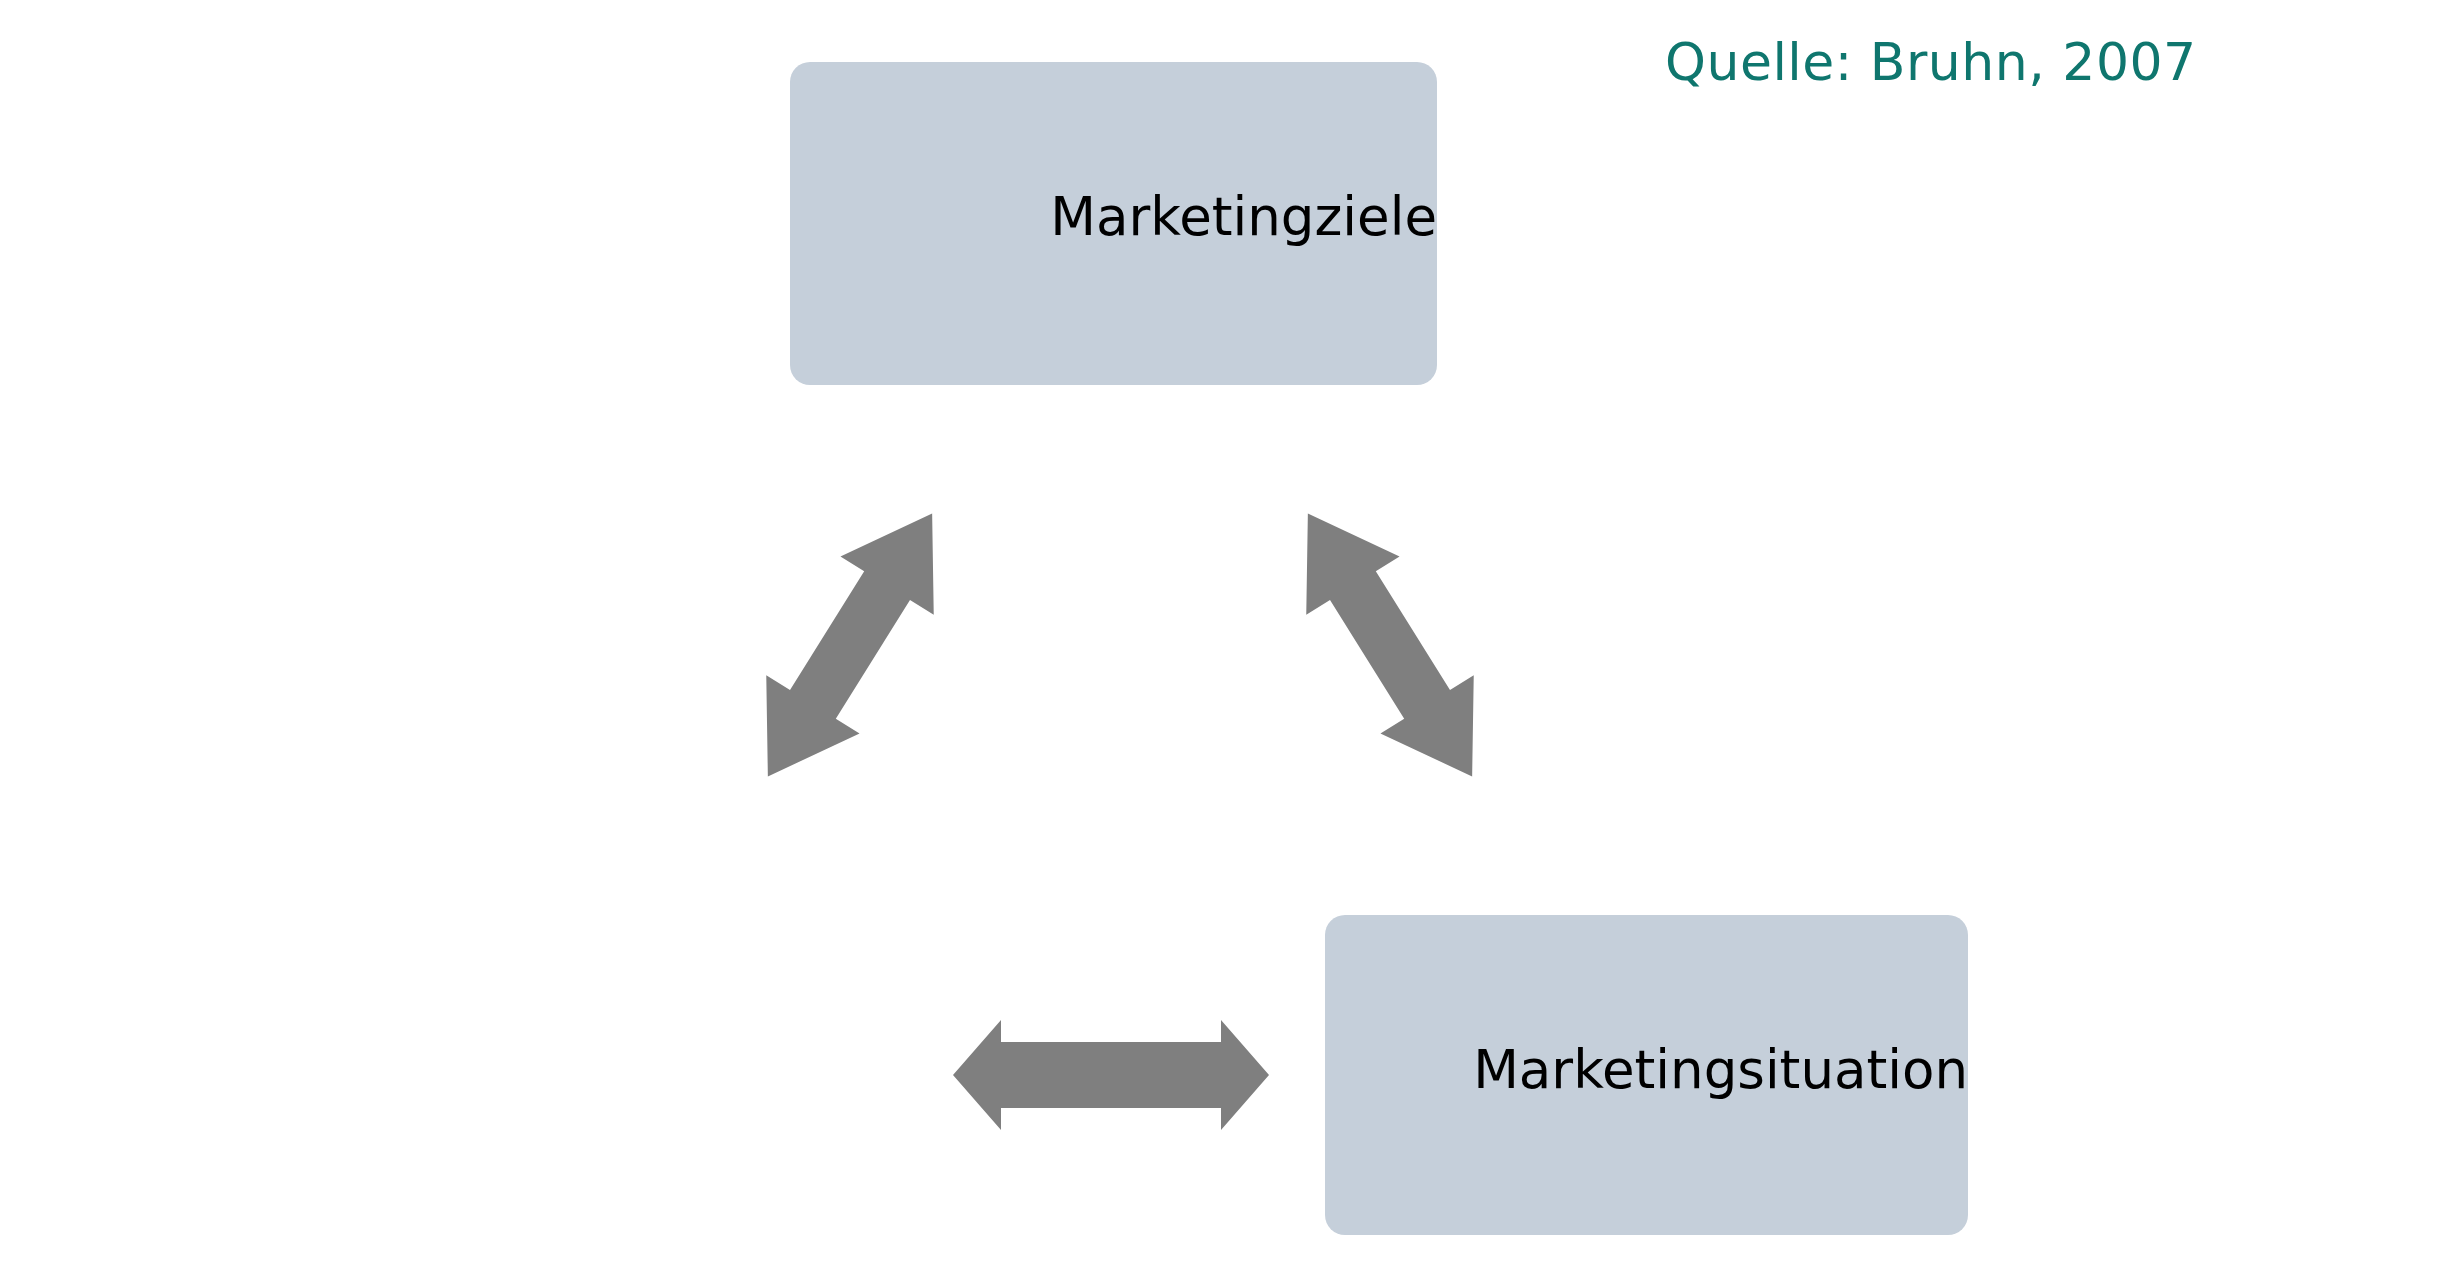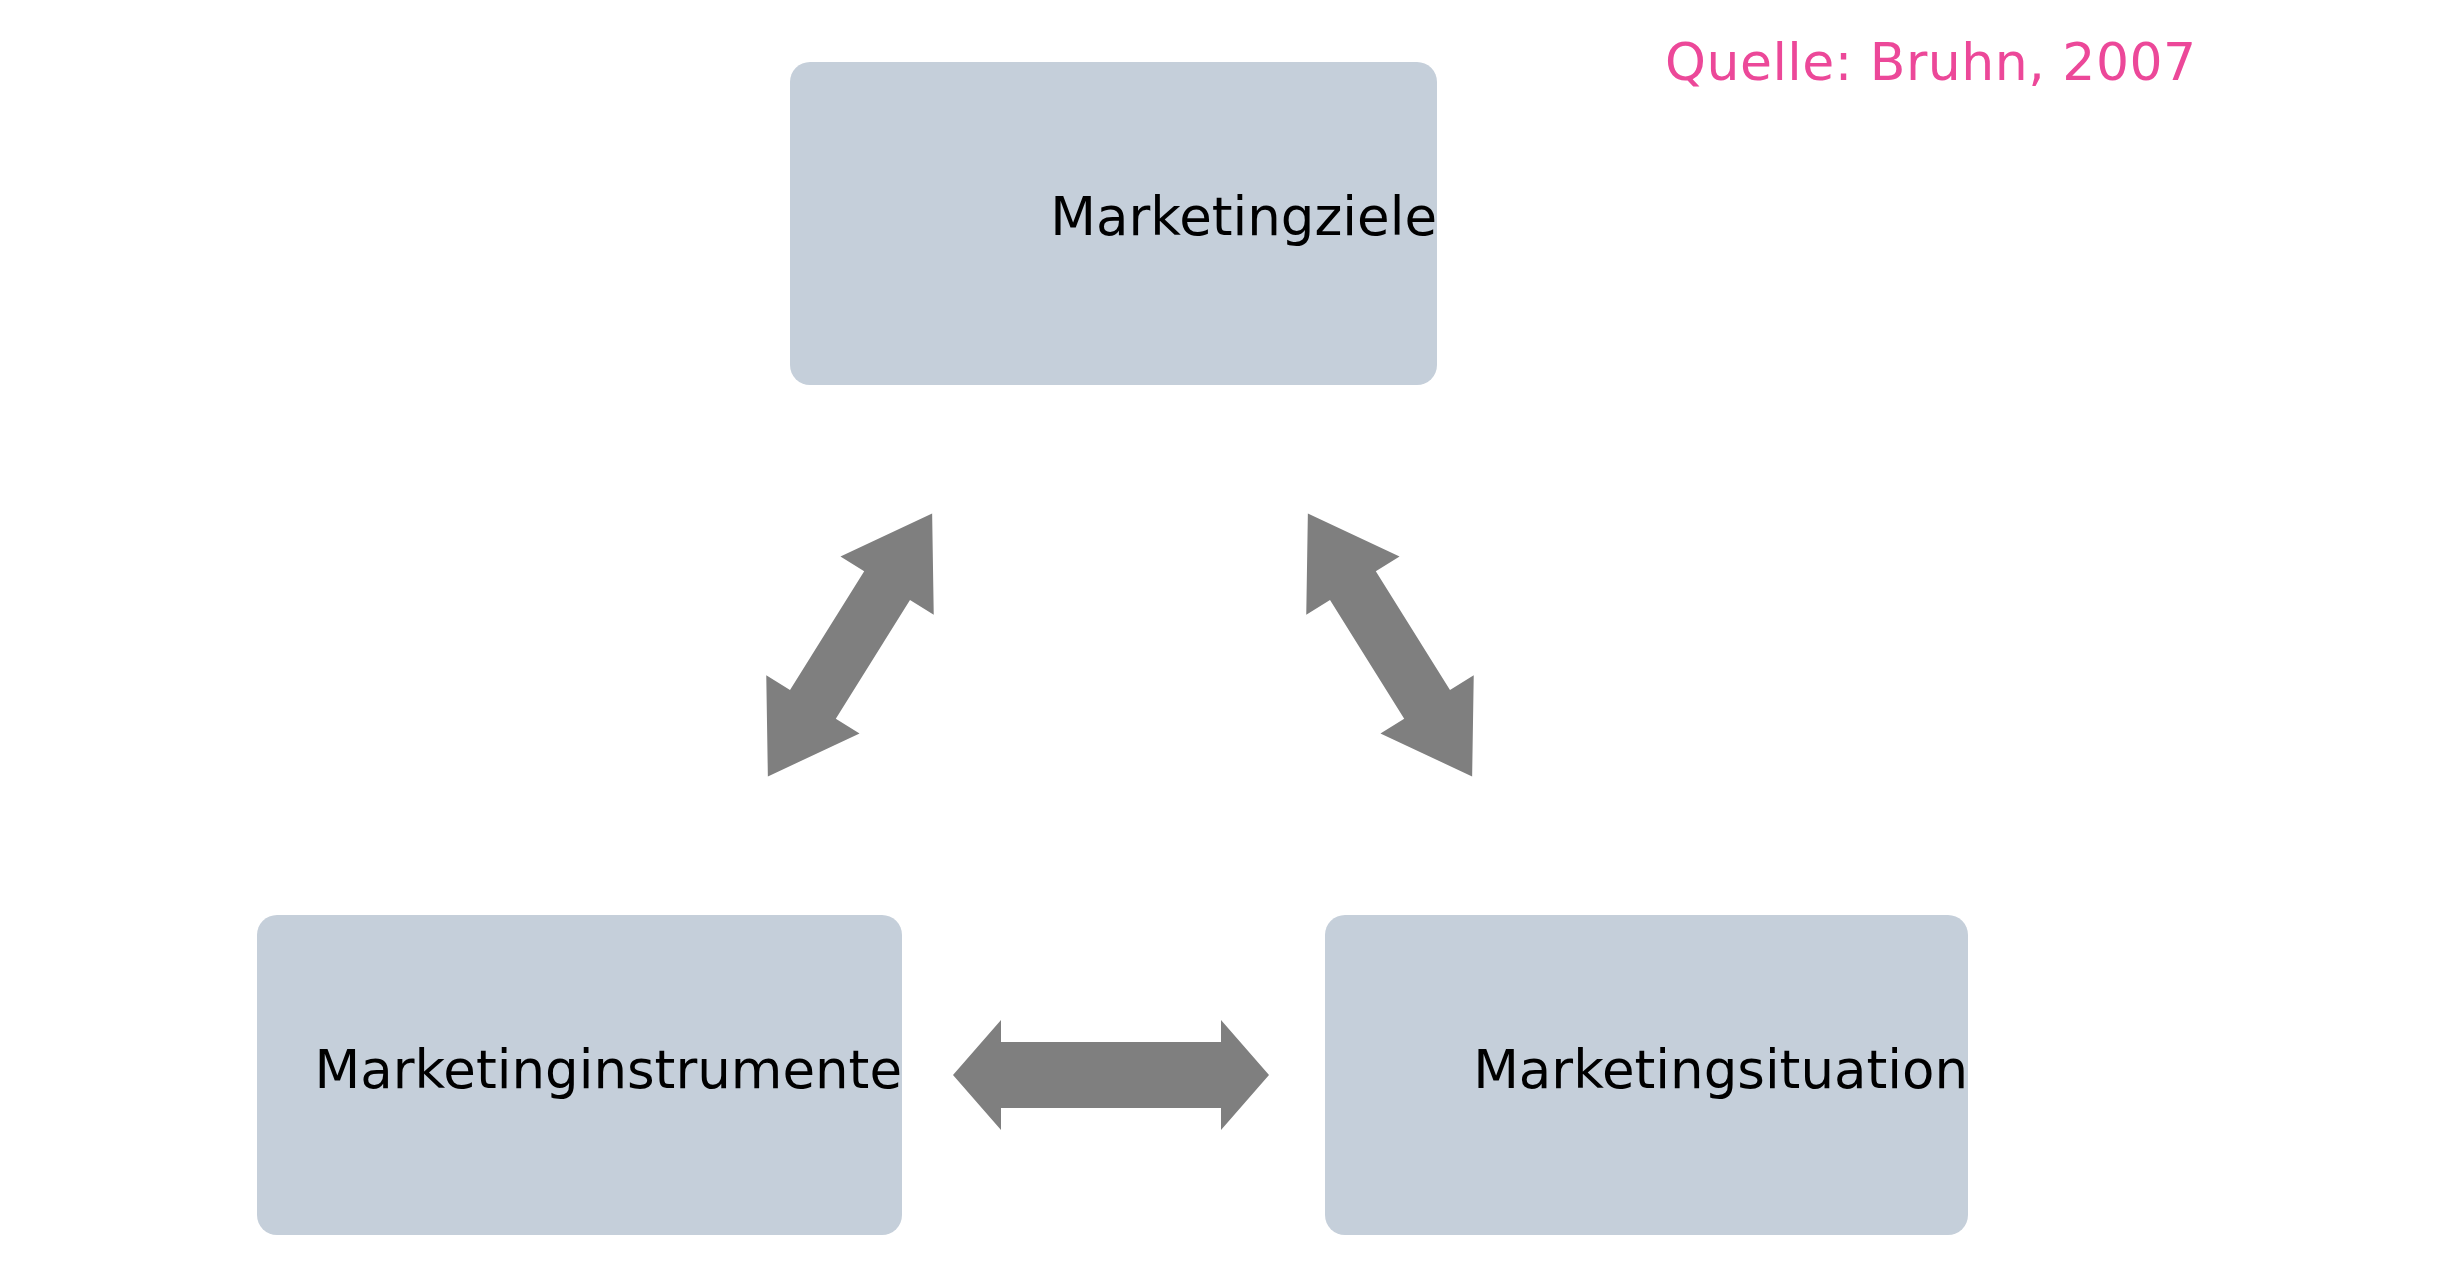--- a/index.html
+++ b/index.html
@@ -17,21 +17,21 @@
     background: #ffffff;
     overflow: hidden;
   }
 
   
   .citation {
     position: absolute;
     left: 1665px;
     top: 32px;
     font-size: 52px;
-    color: #ec4899;
+    color: #0f766e;
     white-space: nowrap;
     letter-spacing: 0.5px;
   }
 
   
   .node {
     position: absolute;
     border-radius: 20px;
     background: #c5cfda;
     box-sizing: border-box;
@@ -83,23 +83,20 @@
 <body>
 
 <div id="canvas">
 
   <div class="citation">Quelle: Bruhn, 2007</div>
 
   <div class="node" id="node-ziele">
     <span class="node-label">Marketingziele</span>
   </div>
 
-  <div class="node" id="node-instrumente">
-    <span class="node-label">Marketinginstrumente</span>
-  </div>
 
   <div class="node" id="node-situation">
     <span class="node-label">Marketingsituation</span>
   </div>
 
   <svg class="arrow-svg" id="arrow-left-diag" viewBox="0 0 300 350">
     <g transform="rotate(32 150 175)">
       <polygon fill="#7f7f7f" points="150,20 205,105 177,105 177,245 205,245 150,330 95,245 123,245 123,105 95,105"></polygon>
     </g>
   </svg>

